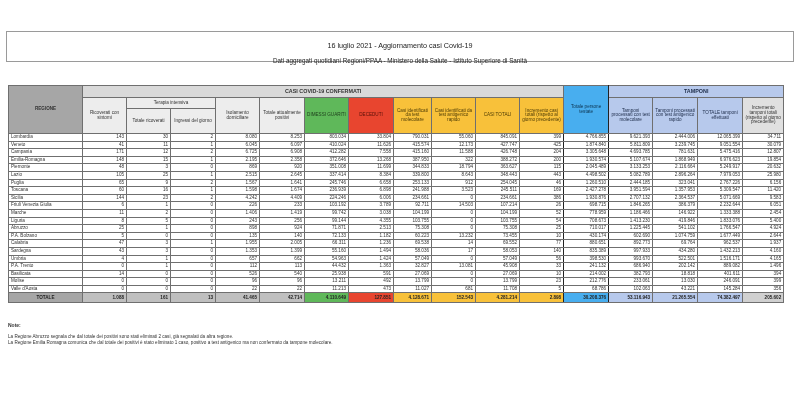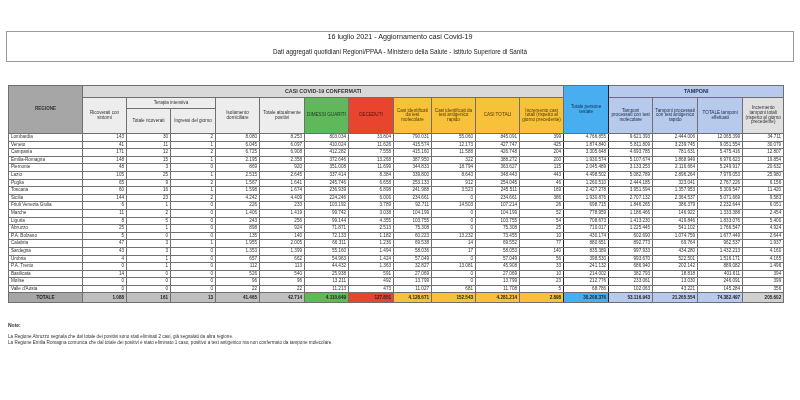--- a/index.html
+++ b/index.html
@@ -1,21 +1,21 @@
 <!DOCTYPE html>
 <html><head>
 <meta charset="utf-8">
 <style>
   html, body { margin: 0; padding: 0; background: #ffffff; }
   body { width: 800px; height: 400px; overflow: hidden; position: relative; font-family: "Liberation Sans", sans-serif; color: #222; }
   .title-box {
     position: absolute; left: 6px; top: 31px; width: 788px; height: 31px;
     border: 1px solid #9a9a9a; box-sizing: border-box; text-align: center;
   }
-  .title-box .t1 { font-size: 7.2px; margin-top: 0; color: #222; }
+  .title-box .t1 { font-size: 7.2px; margin-top: 9px; color: #222; }
   .title-box .t2 { font-size: 6.3px; margin-top: 7px; color: #222; }
 
   table.main {
     position: absolute; left: 8px; top: 85px; width: 775px;
     border-collapse: collapse; table-layout: fixed;
     font-size: 4.6px;
   }
   table.main td, table.main th {
     border: 0.6px solid #6f6f6f; padding: 0 2px; overflow: hidden; white-space: nowrap;
     line-height: 1; font-weight: normal;

